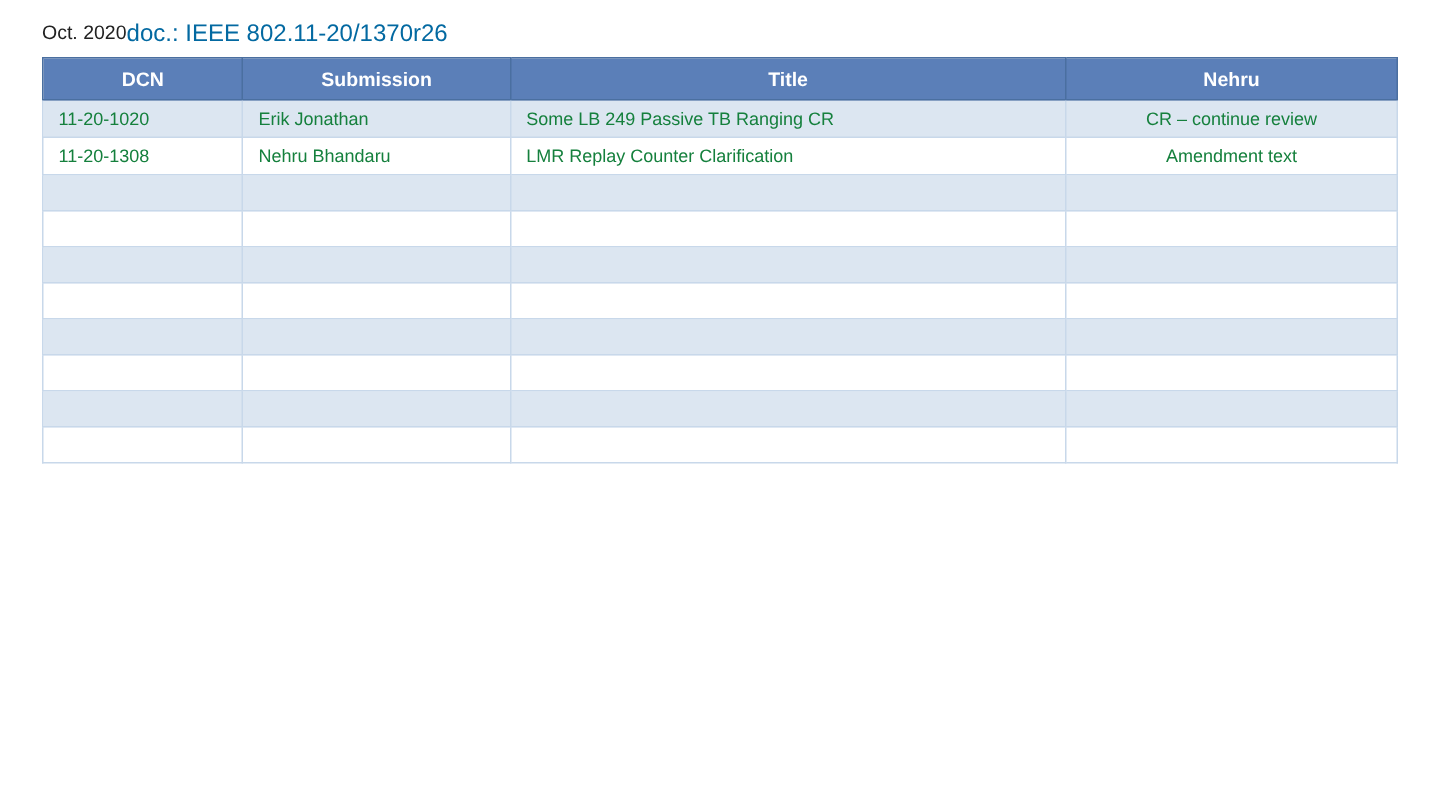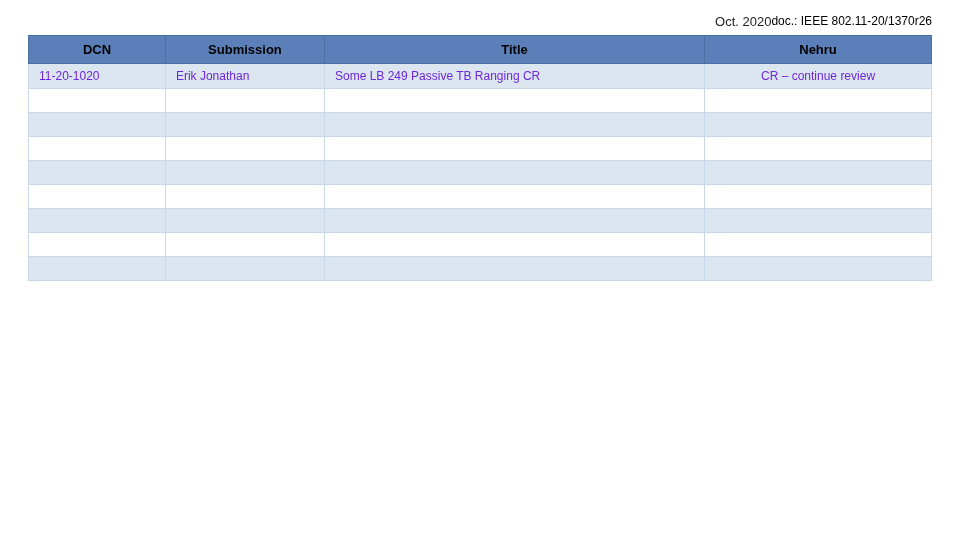--- a/index.html
+++ b/index.html
@@ -17,34 +17,34 @@
       width: 960px;
       height: 540px;
       padding: 14px 28px 14px 28px;
       position: relative;
       display: flex;
       flex-direction: column;
     }
 
     .header-bar {
       display: flex;
-      justify-content: flex-end;
+      justify-content: flex-start;
       align-items: flex-start;
       margin-bottom: 6px;
     }
 
     .header-left {
       font-size: 13px;
       color: #222;
       font-family: Arial, sans-serif;
     }
 
     .header-right {
-      font-size: 12px;
-      color: #000000;
+      font-size: 16px;
+      color: #0369a1;
       font-family: Arial, sans-serif;
     }
 
     .main-title {
       text-align: center;
       font-size: 30px;
       font-weight: bold;
       color: #1a1a1a;
       font-family: 'Times New Roman', Times, serif;
       margin-bottom: 12px;
@@ -58,21 +58,21 @@
 
     table {
       width: 100%;
       border-collapse: collapse;
       font-size: 12px;
       font-family: Arial, sans-serif;
     }
 
     thead tr {
       background-color: #5b7fb8;
-      color: #000000;
+      color: #ffffff;
     }
 
     thead th {
       padding: 6px 10px;
       text-align: center;
       font-weight: bold;
       font-size: 13px;
       border: 1px solid #4a6fa0;
     }
 
@@ -84,21 +84,21 @@
       background-color: #dce6f1;
     }
 
     tbody tr:nth-child(even) {
       background-color: #ffffff;
     }
 
     tbody td {
       padding: 5px 10px;
       border: 1px solid #c8d8ea;
-      color: #6d28d9;
+      color: #15803d;
       font-size: 12px;
       height: 24px;
     }
 
     tbody td.dcn-col {
       text-align: left;
       white-space: nowrap;
     }
 
     tbody td.presenter-col {
@@ -152,20 +152,26 @@
         </tr>
       </thead>
       <tbody id="table-body">
       <tr>
             <td class="dcn-col">11-20-1020</td>
             <td class="presenter-col">Erik Jonathan</td>
             <td class="title-col">Some LB 249 Passive TB Ranging CR</td>
             <td class="topic-col">CR – continue review</td>
           </tr>
           <tr>
+            <td class="dcn-col">11-20-1308</td>
+            <td class="presenter-col">Nehru Bhandaru</td>
+            <td class="title-col">LMR Replay Counter Clarification</td>
+            <td class="topic-col">Amendment text</td>
+          </tr>
+          <tr>
             <td class="dcn-col"></td>
             <td class="presenter-col"></td>
             <td class="title-col"></td>
             <td class="topic-col"></td>
           </tr>
           <tr>
             <td class="dcn-col"></td>
             <td class="presenter-col"></td>
             <td class="title-col"></td>
             <td class="topic-col"></td>

